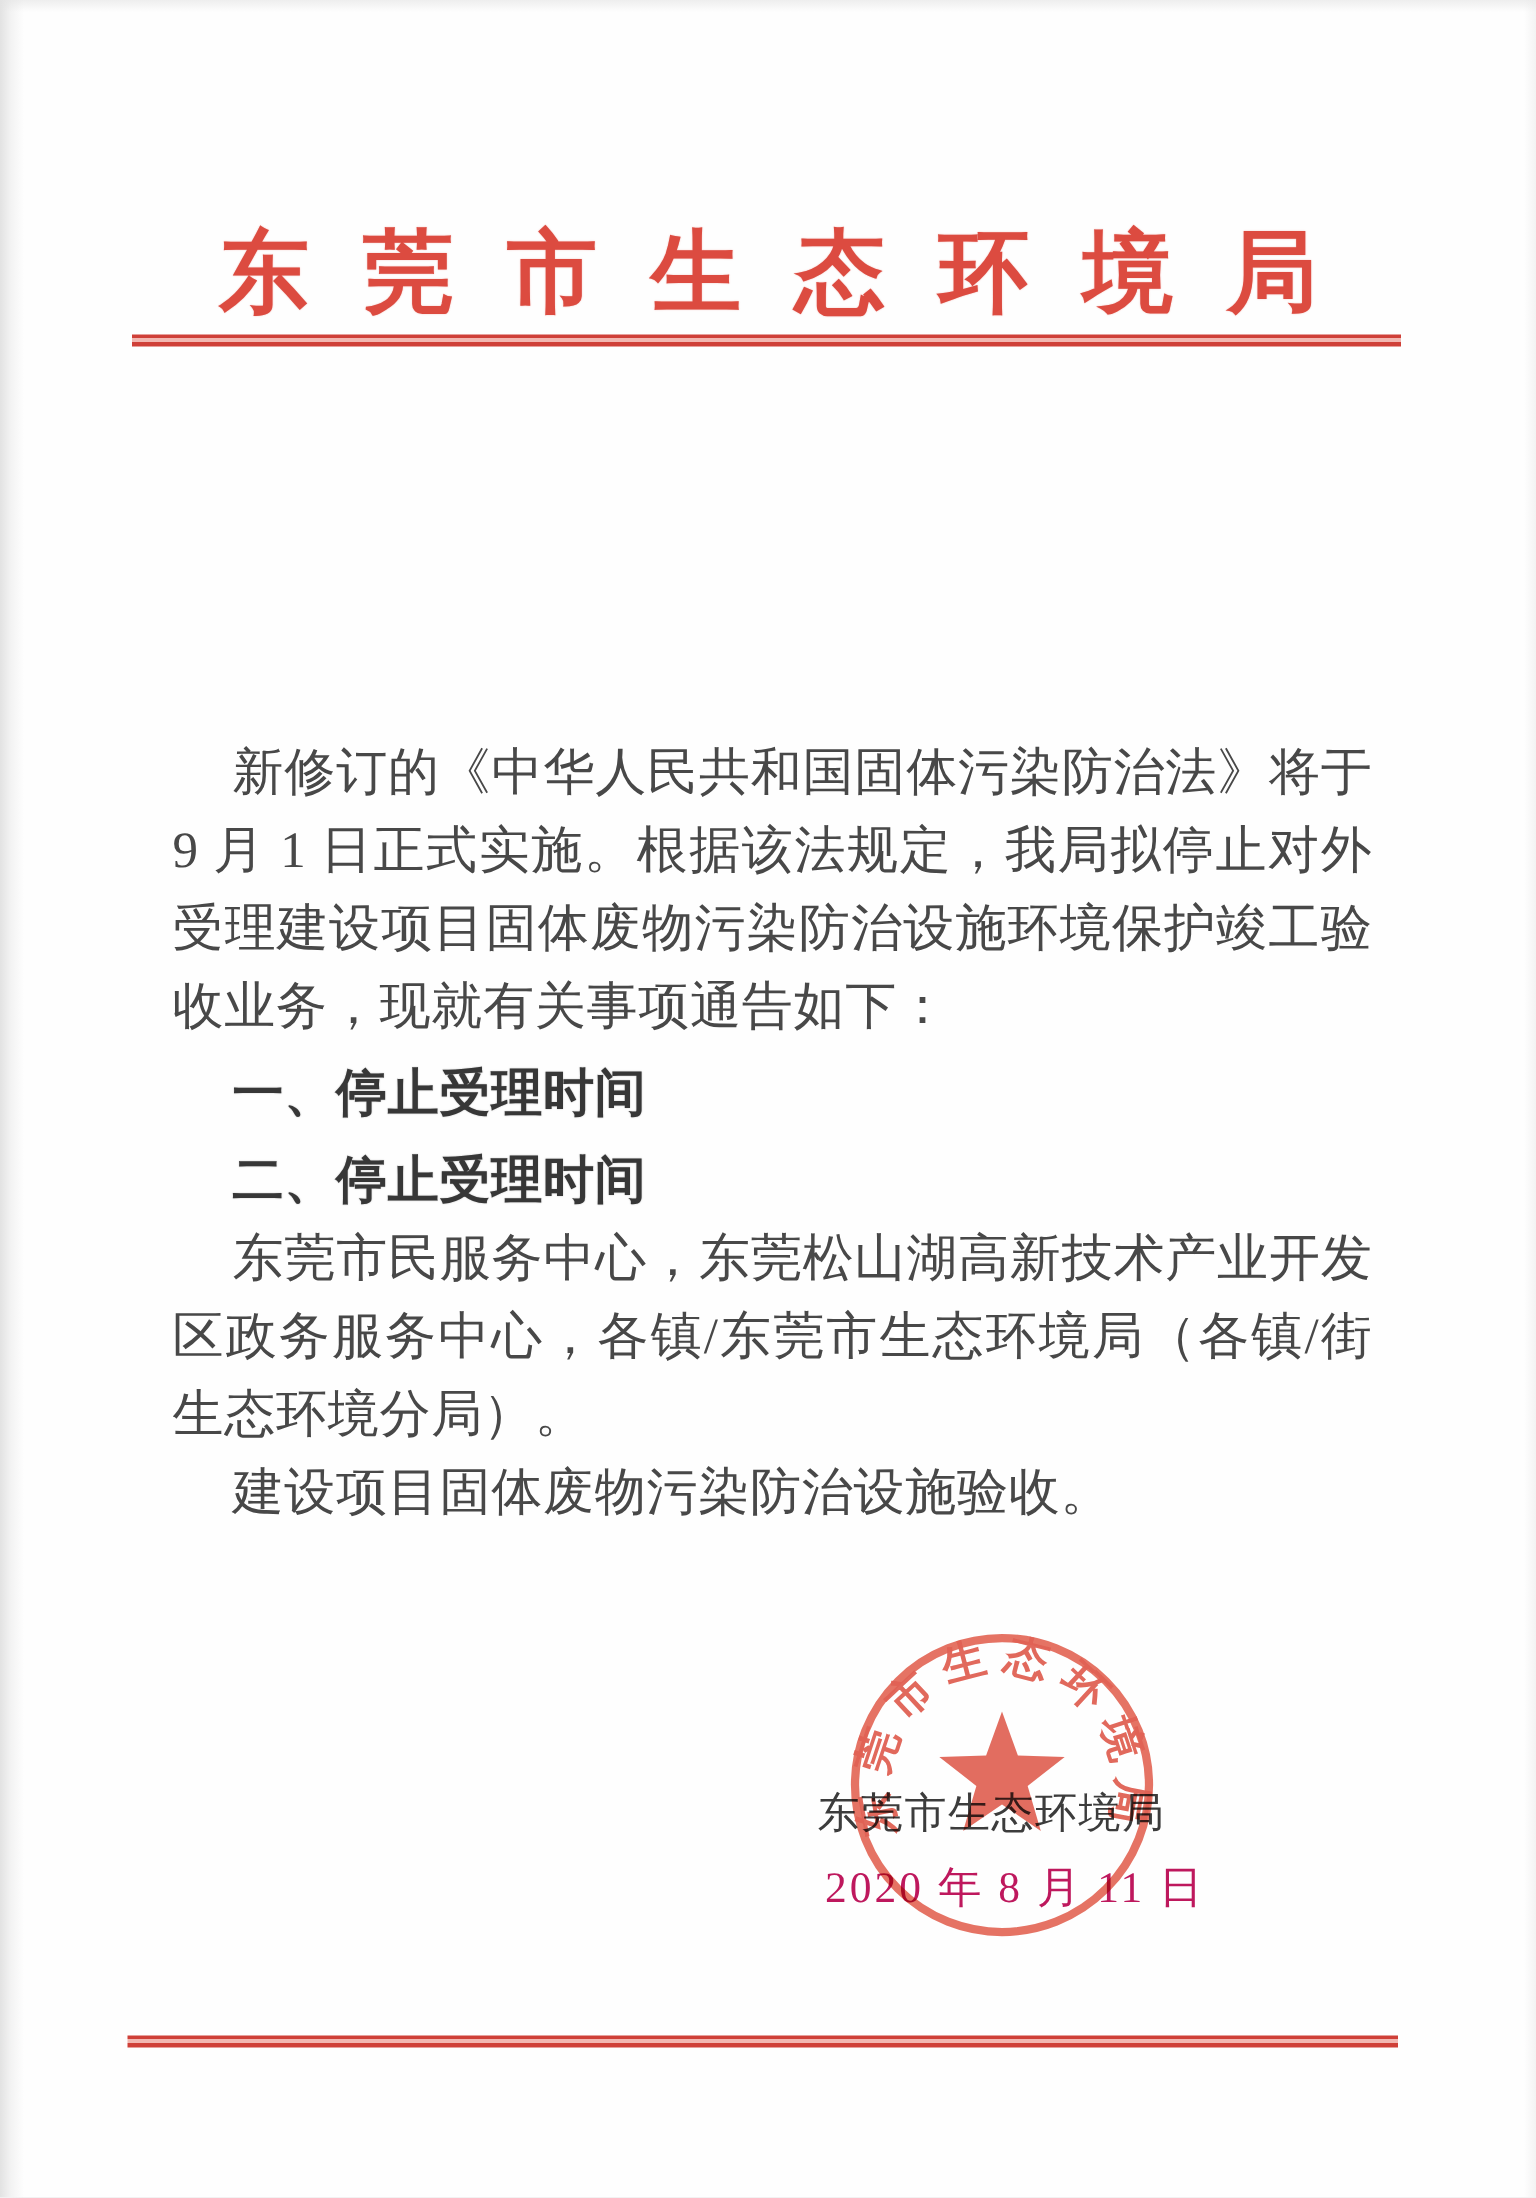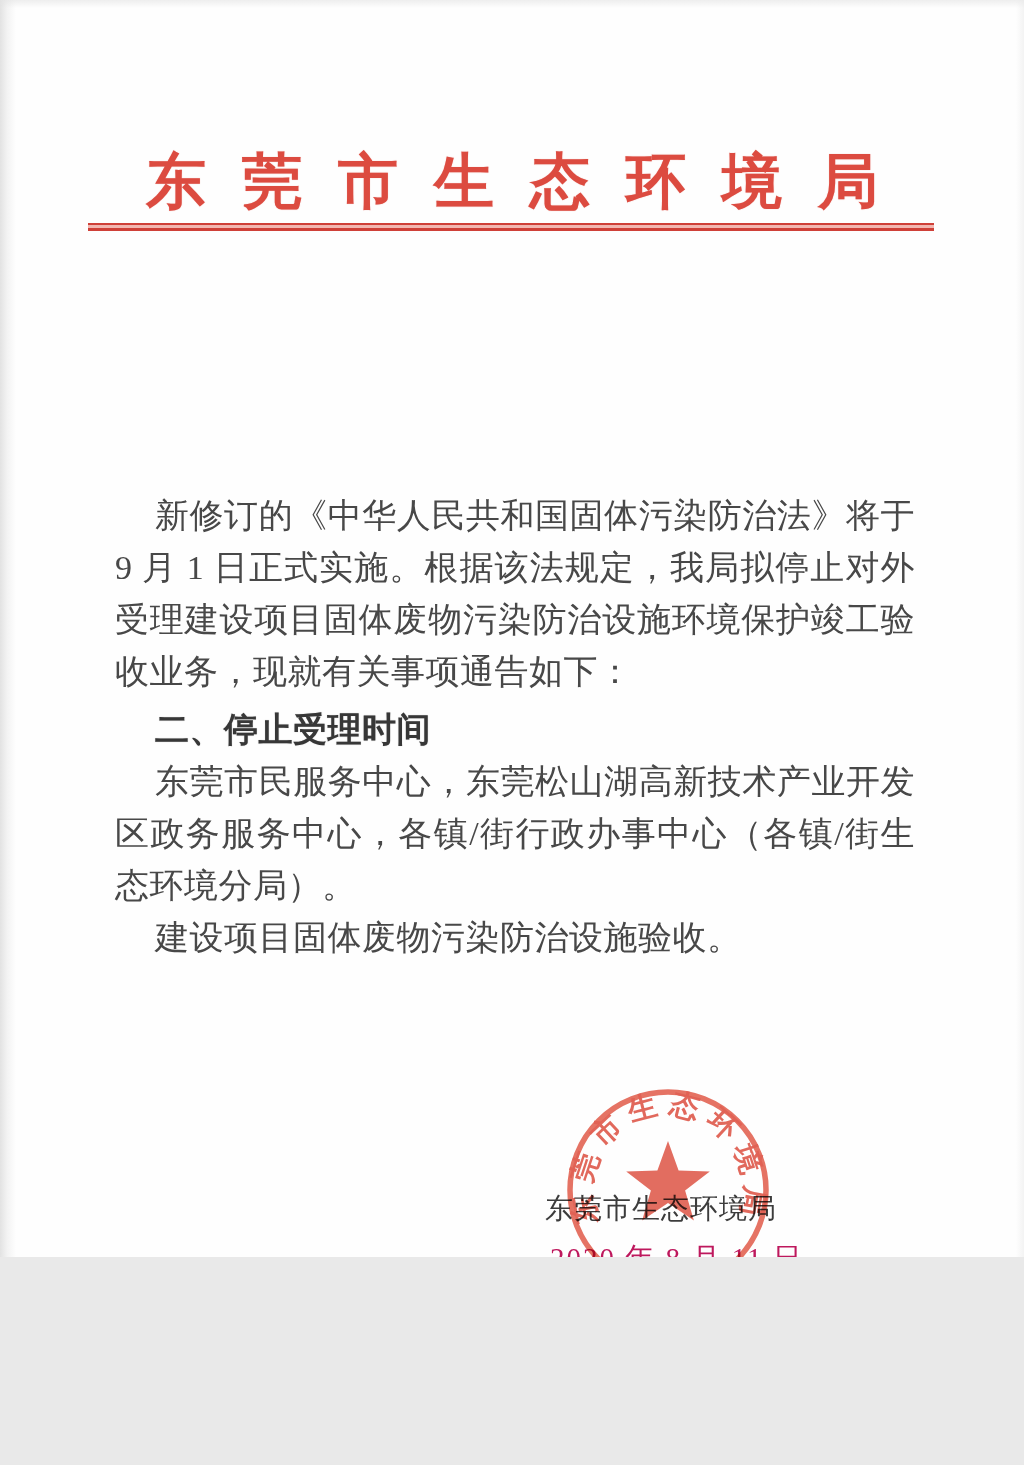--- a/index.html
+++ b/index.html
@@ -1,20 +1,20 @@
 <!DOCTYPE html>
 <html><head>
 <meta charset="utf-8">
 <style>
   * { margin: 0; padding: 0; box-sizing: border-box; }
   html, body { background: #e9e9e9; }
   .page {
     position: relative;
     width: 1024px;
-    height: 1257px;
+    height: 1465px;
     margin: 0 auto;
     background: #fefefe;
     overflow: hidden;
     font-family: "Liberation Serif", "DejaVu Serif", serif;
   }
   
   .edge-left {
     position: absolute; left: 0; top: 0; width: 16px; height: 100%;
     background: linear-gradient(90deg, #d9d9d9 0%, #efefef 45%, rgba(255,255,255,0) 100%);
     opacity: .75;
@@ -120,22 +120,23 @@
   <div class="edge-top"></div>
   <div class="edge-right"></div>
 
   <div class="agency-header">东莞市生态环境局</div>
 
   <div class="rule rule-top"></div>
 
 
   <div class="doc-body">
     <p>新修订的《中华人民共和国固体污染防治法》将于 9 月 1 日正式实施。根据该法规定，我局拟停止对外受理建设项目固体废物污染防治设施环境保护竣工验收业务，现就有关事项通告如下：</p>
+    <p class="heading">一、停止受理时间</p>
     <p class="heading">二、停止受理时间</p>
-    <p>东莞市民服务中心，东莞松山湖高新技术产业开发区政务服务中心，各镇/街行政办事中心（各镇/街生态环境分局）。</p>
+    <p>东莞市民服务中心，东莞松山湖高新技术产业开发区政务服务中心，各镇/东莞市生态环境局（各镇/街生态环境分局）。</p>
     <p>建设项目固体废物污染防治设施验收。</p>
   </div>
 
   <div class="signature-org">东莞市生态环境局</div>
 
   <div class="signature-date">2020 年 8 月 11 日</div>
 
   <svg class="seal" viewBox="0 0 214 214" xmlns="http://www.w3.org/2000/svg">
     <defs>
       <path id="sealArc" d="M 38.1 139.1 A 76 76 0 1 1 175.9 139.1" fill="none"></path>

